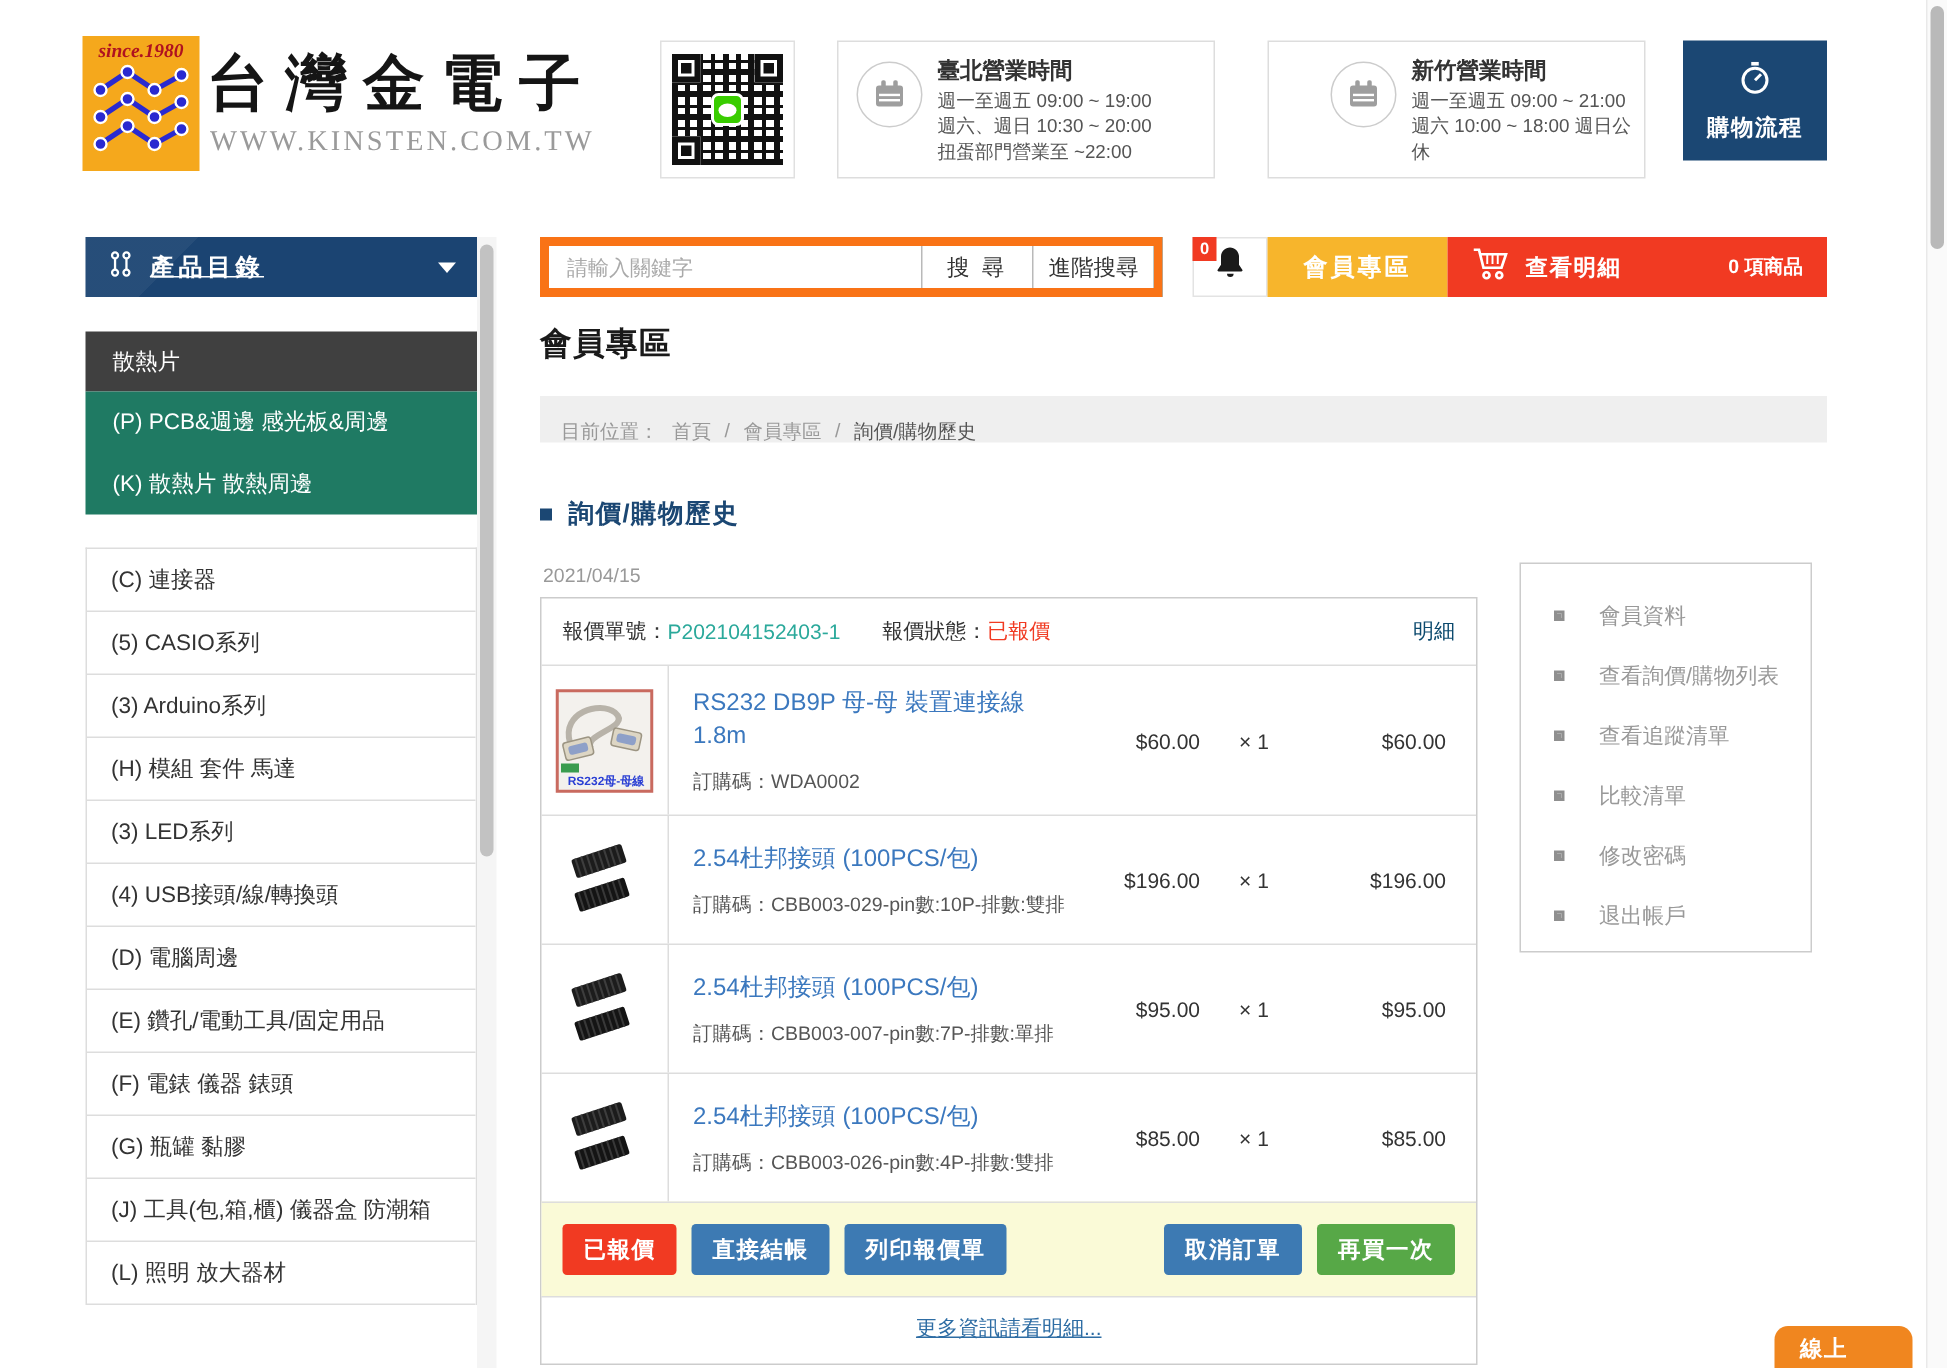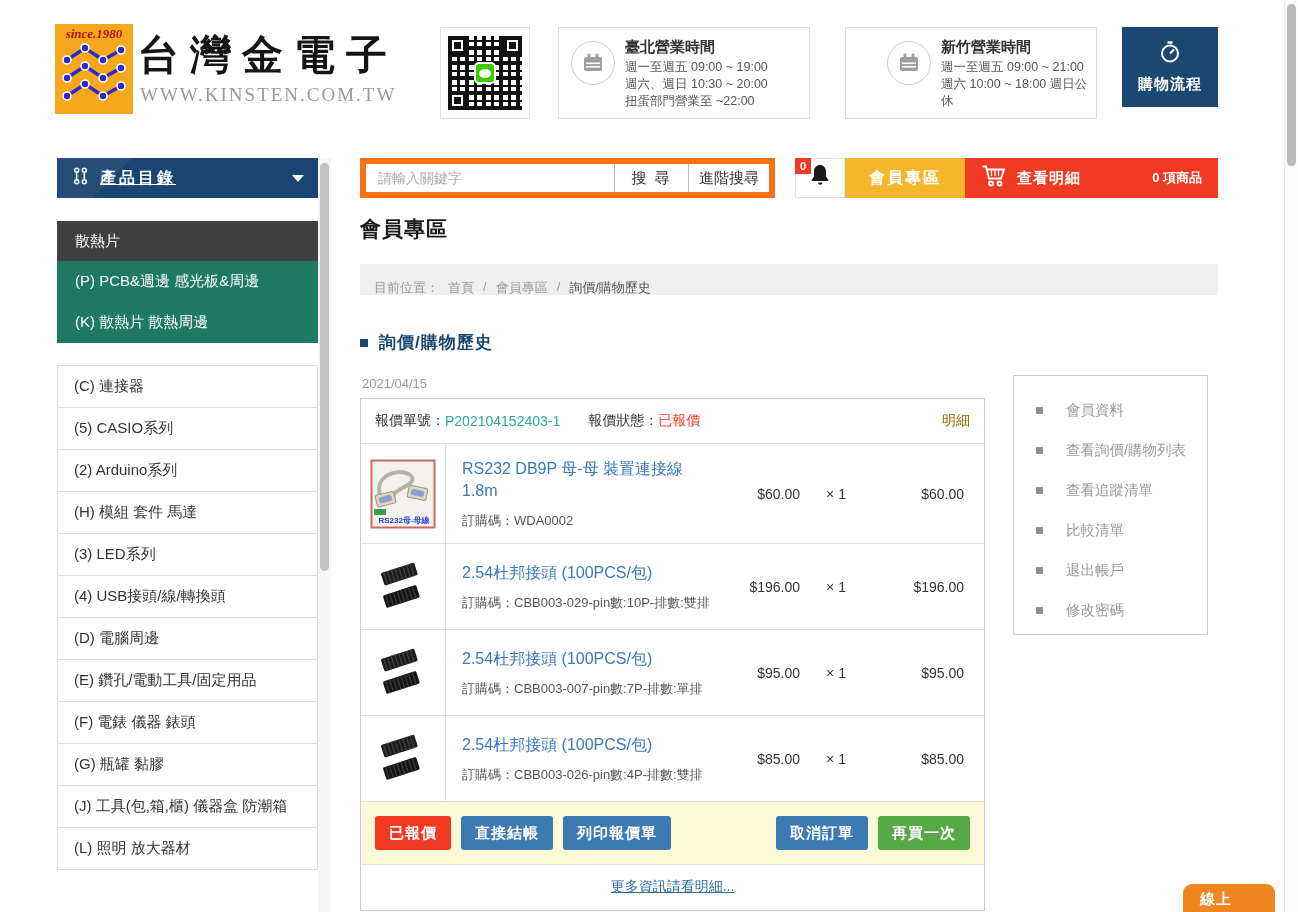--- a/index.html
+++ b/index.html
@@ -70,21 +70,21 @@
   .bc-current { color:#555; }
   .section-head { left:360px; top:331px; display:flex; align-items:center; gap:11px; }
   .nav-sq { width:7px; height:7px; border:4px solid #1B4773; display:block; }
   .section-title { font-size:17px; font-weight:bold; color:#1B4773; letter-spacing:1px; }
   .order-date { left:362px; top:376px; font-size:13px; color:#999; }
 
   .order-card { left:360px; top:398px; width:625px; border:1px solid #ccc; background:#fff; }
   .order-head { height:44px; display:flex; align-items:center; padding:0 14px; font-size:14px; color:#333; }
   .order-num { color:#2BA99B; margin-right:28px; cursor:pointer; }
   .order-status { color:#F13A22; }
-  .detail-link { margin-left:auto; color:#a16207; cursor:pointer;text-align:center; }
+  .detail-link { margin-left:auto; color:#0c4a6e; cursor:pointer;text-align:center; }
 
   .item-row { border-top:1px solid #ddd; display:flex; align-items:center; }
   .r-tall { min-height:100px; } .r-std { min-height:86px; }
   .img-cell { width:85px; align-self:stretch; border-right:1px solid #ddd; display:flex; align-items:center; justify-content:center; flex:none; }
   .item-body { flex:1; padding:12px 0 12px 16px; }
   .item-title { color:#3B78BE; font-size:16px; line-height:22px; max-width:250px; cursor:pointer; }
   .item-code { color:#555; font-size:13px; margin-top:10px; }
   .price-col { width:75px; text-align:right; font-size:14px; color:#333; flex:none; }
   .qty-col { width:72px; text-align:center; font-size:14px; color:#333; flex:none; }
   .total-col { width:92px; text-align:right; font-size:14px; color:#333; margin-right:20px; flex:none; }
@@ -217,21 +217,21 @@
     <span class="caret-down"></span>
   </div>
 
   <div class="abs side-green">散熱片</div>
   <div class="abs side-teal st-1">(P) PCB&amp;週邊 感光板&amp;周邊</div>
   <div class="abs side-teal st-2">(K) 散熱片 散熱周邊</div>
 
   <div class="abs side-list">
     <div class="side-item">(C) 連接器</div>
     <div class="side-item">(5) CASIO系列</div>
-    <div class="side-item">(2) Arduino系列</div>
+    <div class="side-item">(3) Arduino系列</div>
     <div class="side-item">(H) 模組 套件 馬達</div>
     <div class="side-item">(3) LED系列</div>
     <div class="side-item">(4) USB接頭/線/轉換頭</div>
     <div class="side-item">(D) 電腦周邊</div>
     <div class="side-item">(E) 鑽孔/電動工具/固定用品</div>
     <div class="side-item">(F) 電錶 儀器 錶頭</div>
     <div class="side-item">(G) 瓶罐 黏膠</div>
     <div class="side-item">(J) 工具(包,箱,櫃) 儀器盒 防潮箱</div>
     <div class="side-item">(L) 照明 放大器材</div>
   </div>
@@ -420,27 +420,27 @@
     <div class="menu-item">
       <span class="bullet">
           <i></i>
         </span>
       <span>比較清單</span>
     </div>
     <div class="menu-item">
       <span class="bullet">
           <i></i>
         </span>
+      <span>修改密碼</span>
+    </div>
+    <div class="menu-item">
+      <span class="bullet">
+          <i></i>
+        </span>
       <span>退出帳戶</span>
-    </div>
-    <div class="menu-item">
-      <span class="bullet">
-          <i></i>
-        </span>
-      <span>修改密碼</span>
     </div>
   </div>
 
   <div class="abs chat-btn">線上</div>
 
   <div class="abs page-scroll-track">
     <div class="page-scroll-thumb"></div>
   </div>
 
 </div>

